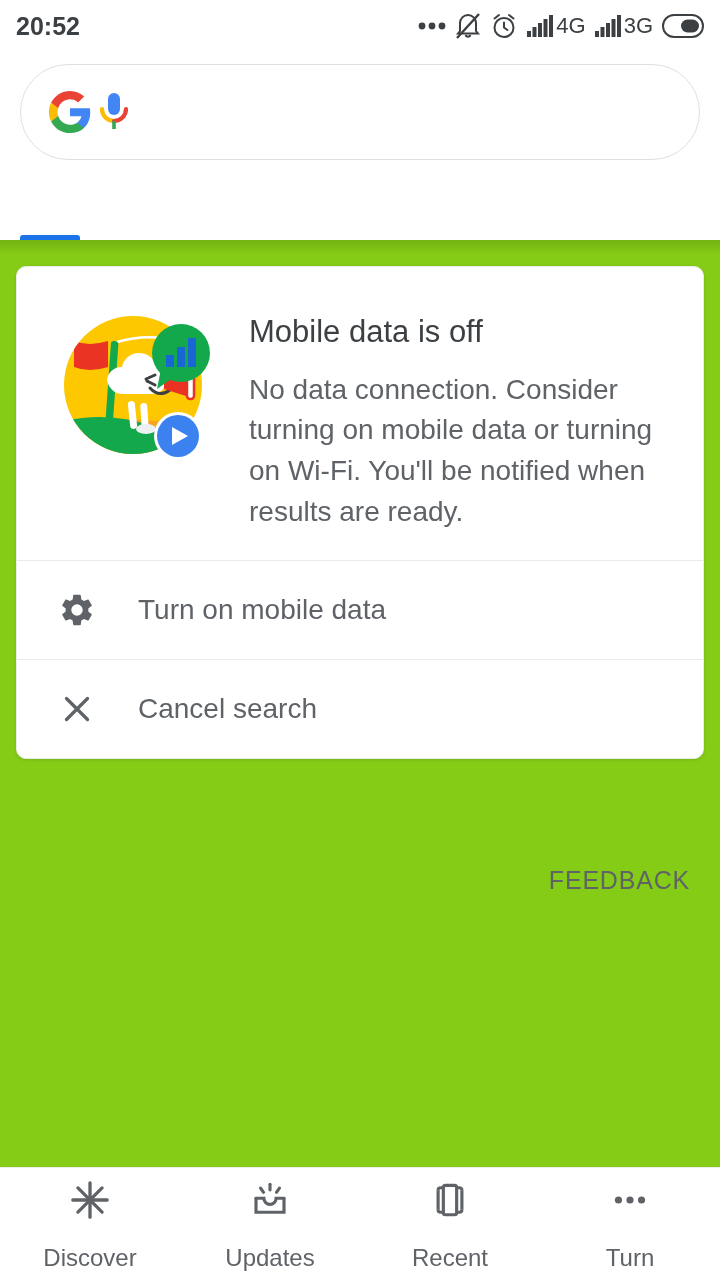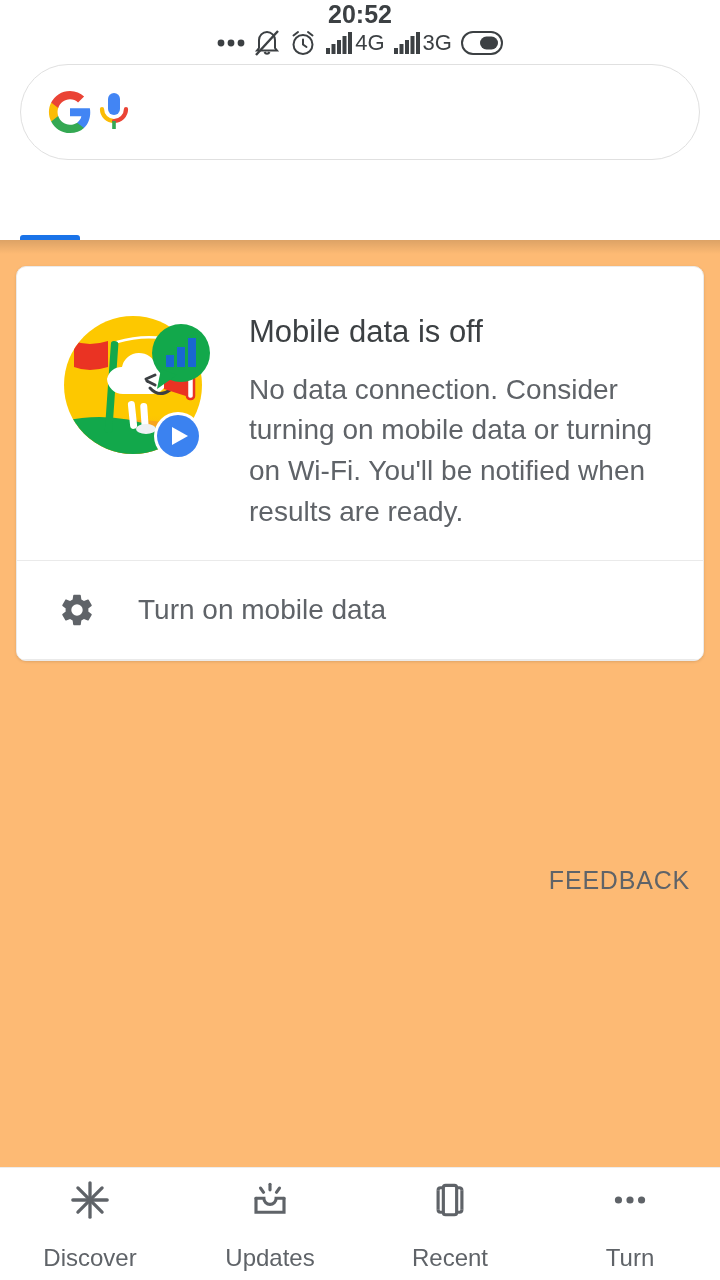--- a/index.html
+++ b/index.html
@@ -21,21 +21,20 @@
     position: absolute;
     top: 0; left: 0;
     width: 720px;
     height: 52px;
     display: flex;
     align-items: center;
     justify-content: space-between;
     padding: 0 16px;
     box-sizing: border-box;
     background: #ffffff;
-    flex-direction: column;
   }
   .status-time {
     font-size: 25px;
     font-weight: bold;
     color: #3c4043;
     letter-spacing: 0px;
   }
   .status-icons {
     display: flex;
     align-items: center;
@@ -119,21 +118,21 @@
     background: #1a73e8;
     border-radius: 3px 3px 0 0;
   }
 
   
   .content {
     position: absolute;
     top: 240px; left: 0;
     width: 720px;
     height: 928px;
-    background: #fdba74;
+    background: #84cc16;
   }
   .header-shadow {
     position: absolute;
     top: 0; left: 0;
     width: 720px; height: 14px;
     background: linear-gradient(to bottom, rgba(0,0,0,0.13), rgba(0,0,0,0));
   }
 
   
   .card {
@@ -415,20 +414,28 @@
       <span class="action-icon">
         <svg width="38" height="38" viewBox="0 0 24 24" fill="#5f6368">
           <path d="M19.14 12.94c.04-.3.06-.61.06-.94s-.02-.64-.07-.94l2.03-1.58a.49.49 0 0 0 .12-.61l-1.92-3.32a.49.49 0 0 0-.59-.22l-2.39.96a7.03 7.03 0 0 0-1.62-.94l-.36-2.54a.48.48 0 0 0-.48-.41h-3.84a.48.48 0 0 0-.47.41l-.36 2.54c-.59.24-1.13.56-1.62.94l-2.39-.96a.48.48 0 0 0-.59.22L2.74 8.87a.48.48 0 0 0 .12.61l2.03 1.58c-.05.3-.09.63-.09.94s.02.64.07.94l-2.03 1.58a.49.49 0 0 0-.12.61l1.92 3.32c.12.22.37.29.59.22l2.39-.96c.5.38 1.03.7 1.62.94l.36 2.54c.05.24.25.41.48.41h3.84c.24 0 .44-.17.47-.41l.36-2.54c.59-.24 1.13-.56 1.62-.94l2.39.96c.22.08.47 0 .59-.22l1.92-3.32a.49.49 0 0 0-.12-.61l-2.01-1.58zM12 15.6A3.6 3.6 0 1 1 12 8.4a3.6 3.6 0 0 1 0 7.2z"></path>
         </svg>
       </span>
       <span class="action-label">Turn on mobile data</span>
     </div>
 
     <div class="divider"></div>
 
+    <div class="action-row">
+      <span class="action-icon">
+        <svg width="36" height="36" viewBox="0 0 24 24">
+          <path d="M5 5 L19 19 M19 5 L5 19" stroke="#5f6368" stroke-width="2.2" stroke-linecap="round"></path>
+        </svg>
+      </span>
+      <span class="action-label">Cancel search</span>
+    </div>
   </div>
 
   <button class="feedback">FEEDBACK</button>
 </div>
 
 <div class="bottom-nav">
 
   <div class="nav-item">
     <span class="nav-icon">
       <svg width="42" height="42" viewBox="0 0 24 24">

